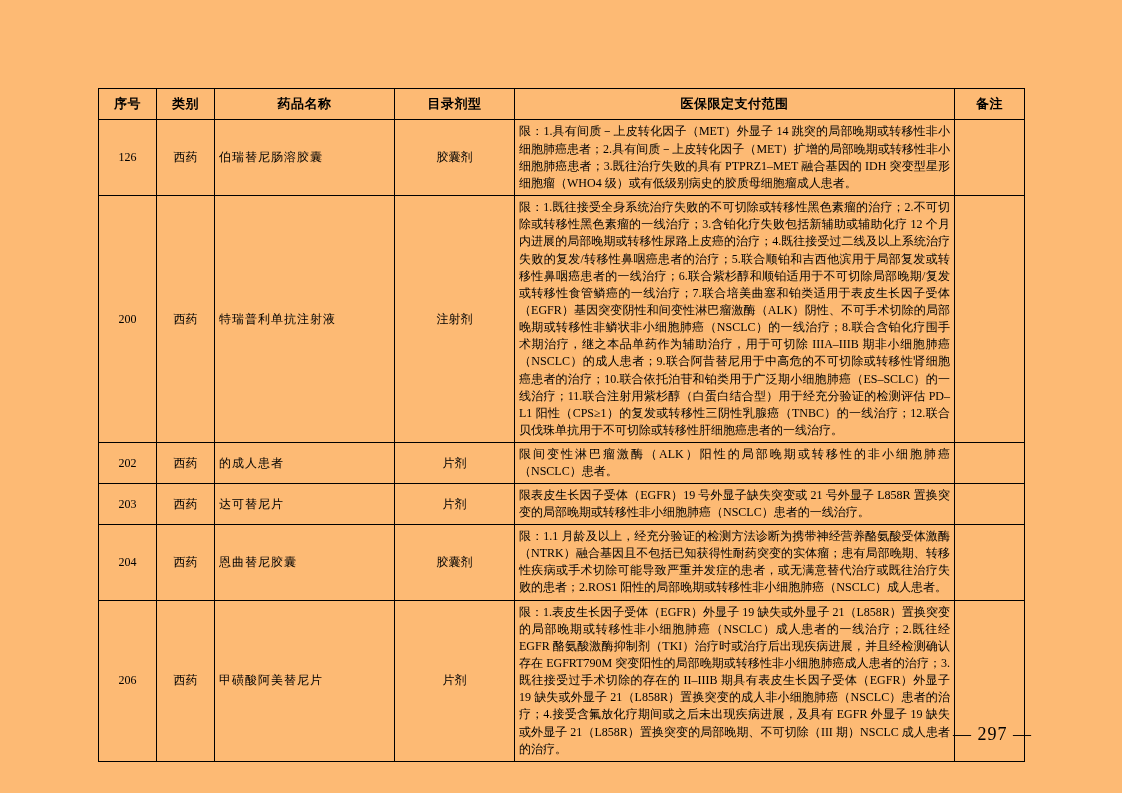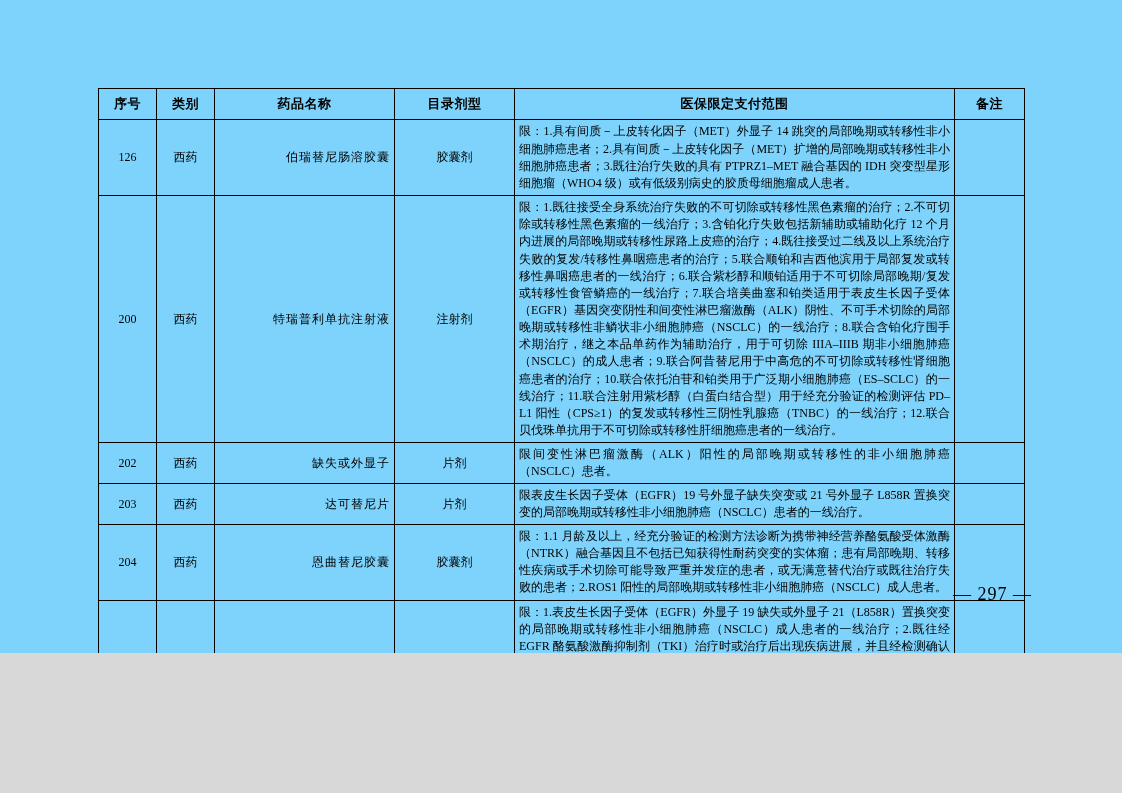--- a/index.html
+++ b/index.html
@@ -5,22 +5,22 @@
   html, body {
     margin: 0;
     padding: 0;
     background: #d8d8d8;
   }
   body {
     font-family: "Liberation Serif", "DejaVu Serif", serif;
   }
   .page {
     width: 1122px;
-    height: 653px;
-    background: #7dd3fc;
+    height: 793px;
+    background: #fdba74;
     position: relative;
     box-sizing: border-box;
     margin: 0 auto;
     overflow: hidden;
   }
   .sheet {
     position: absolute;
     left: 98px;
     top: 88px;
     width: 926px;
@@ -50,21 +50,21 @@
   col.c-cat   { width: 58px; }
   col.c-name  { width: 180px; }
   col.c-form  { width: 120px; }
   col.c-scope { width: 440px; }
   col.c-note  { width: 70px; }
 
   td.num, td.cat, td.form {
     text-align: center;
   }
   td.name {
-    text-align: right;
+    text-align: left;
     letter-spacing: 1px;
   }
   td.scope {
     text-align: justify;
     text-justify: inter-ideograph;
     line-height: 1.45;
     padding: 4px 6px;
   }
   td.note { }
 
@@ -119,21 +119,21 @@
           <td class="num">200</td>
           <td class="cat">西药</td>
           <td class="name">特瑞普利单抗注射液</td>
           <td class="form">注射剂</td>
           <td class="scope">限：1.既往接受全身系统治疗失败的不可切除或转移性黑色素瘤的治疗；2.不可切除或转移性黑色素瘤的一线治疗；3.含铂化疗失败包括新辅助或辅助化疗 12 个月内进展的局部晚期或转移性尿路上皮癌的治疗；4.既往接受过二线及以上系统治疗失败的复发/转移性鼻咽癌患者的治疗；5.联合顺铂和吉西他滨用于局部复发或转移性鼻咽癌患者的一线治疗；6.联合紫杉醇和顺铂适用于不可切除局部晚期/复发或转移性食管鳞癌的一线治疗；7.联合培美曲塞和铂类适用于表皮生长因子受体（EGFR）基因突变阴性和间变性淋巴瘤激酶（ALK）阴性、不可手术切除的局部晚期或转移性非鳞状非小细胞肺癌（NSCLC）的一线治疗；8.联合含铂化疗围手术期治疗，继之本品单药作为辅助治疗，用于可切除 IIIA–IIIB 期非小细胞肺癌（NSCLC）的成人患者；9.联合阿昔替尼用于中高危的不可切除或转移性肾细胞癌患者的治疗；10.联合依托泊苷和铂类用于广泛期小细胞肺癌（ES–SCLC）的一线治疗；11.联合注射用紫杉醇（白蛋白结合型）用于经充分验证的检测评估 PD–L1 阳性（CPS≥1）的复发或转移性三阴性乳腺癌（TNBC）的一线治疗；12.联合贝伐珠单抗用于不可切除或转移性肝细胞癌患者的一线治疗。</td>
           <td class="note"></td>
         </tr>
         <tr>
           <td class="num">202</td>
           <td class="cat">西药</td>
-          <td class="name">缺失或外显子</td>
+          <td class="name">的成人患者</td>
           <td class="form">片剂</td>
           <td class="scope">限间变性淋巴瘤激酶（ALK）阳性的局部晚期或转移性的非小细胞肺癌（NSCLC）患者。</td>
           <td class="note"></td>
         </tr>
         <tr>
           <td class="num">203</td>
           <td class="cat">西药</td>
           <td class="name">达可替尼片</td>
           <td class="form">片剂</td>
           <td class="scope">限表皮生长因子受体（EGFR）19 号外显子缺失突变或 21 号外显子 L858R 置换突变的局部晚期或转移性非小细胞肺癌（NSCLC）患者的一线治疗。</td>

